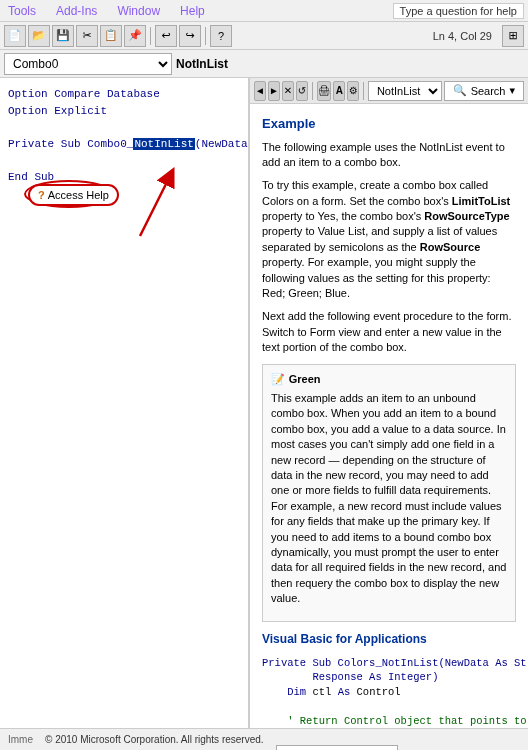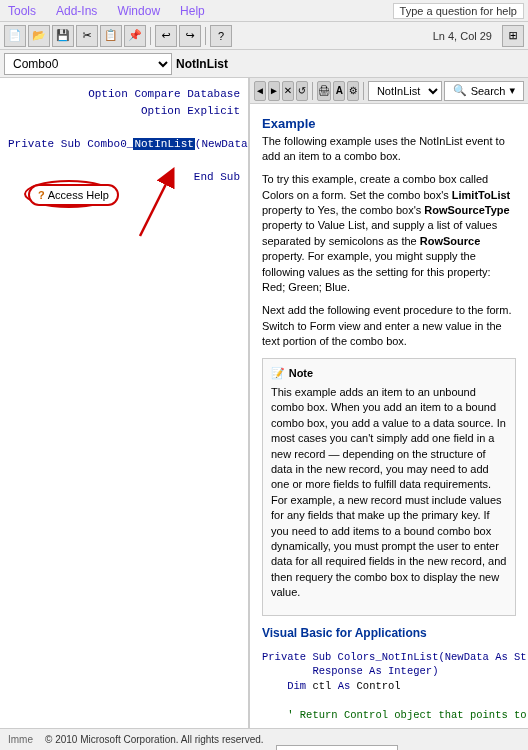--- a/index.html
+++ b/index.html
@@ -110,21 +110,21 @@
       position: relative;
       flex-shrink: 0;
     }
     .code-content {
       padding: 8px;
       font-family: 'Courier New', monospace;
       font-size: 11px;
       line-height: 1.5;
     }
     .code-line { white-space: pre; }
-    .code-blue { color: #00008B; text-align: right; }
+    .code-blue { color: #00008B; }
     .code-highlight {
       background: #003399;
       color: white;
       padding: 0 1px;
     }
 
     
     .help-panel {
       flex: 1;
       background: white;
@@ -177,20 +177,21 @@
       overflow-y: auto;
       padding: 10px 12px;
       font-size: 11.5px;
       line-height: 1.5;
       color: #000;
     }
     .help-title {
       font-size: 13px;
       font-weight: bold;
       color: #003399;
+      margin-bottom: 6px;
     }
     .help-text {
       margin-bottom: 8px;
       font-size: 11px;
       line-height: 1.4;
     }
     .help-bold { font-weight: bold; }
     .note-box {
       border: 1px solid #ccc;
       background: #f9f9f9;
@@ -353,21 +354,21 @@
       <div class="help-text">
         To try this example, create a combo box called Colors on a form. Set the combo box's <span class="help-bold">LimitToList</span> property to Yes, the combo box's <span class="help-bold">RowSourceType</span> property to Value List, and supply a list of values separated by semicolons as the <span class="help-bold">RowSource</span> property. For example, you might supply the following values as the setting for this property: Red; Green; Blue.
       </div>
       <div class="help-text">
         Next add the following event procedure to the form. Switch to Form view and enter a new value in the text portion of the combo box.
       </div>
 
       <div class="note-box">
         <div class="note-title">
           <span>📝</span>
-          <span>Note</span>
+          <span>Green</span>
         </div>
         <div class="help-text">This example adds an item to an unbound combo box. When you add an item to a bound combo box, you add a value to a data source. In most cases you can't simply add one field in a new record — depending on the structure of data in the new record, you may need to add one or more fields to fulfill data requirements. For example, a new record must include values for any fields that make up the primary key. If you need to add items to a bound combo box dynamically, you must prompt the user to enter data for all required fields in the new record, and then requery the combo box to display the new value.</div>
       </div>
 
       <div class="section-title">Visual Basic for Applications</div>
 
       <div class="vba-code">
         <div class="vba-line vba-blue">Private Sub Colors_NotInList(NewData As String, _</div>
         <div class="vba-line vba-blue">        Response As Integer)</div>
         <div class="vba-line">    <span class="vba-blue">Dim</span> ctl <span class="vba-blue">As</span> Control</div>

